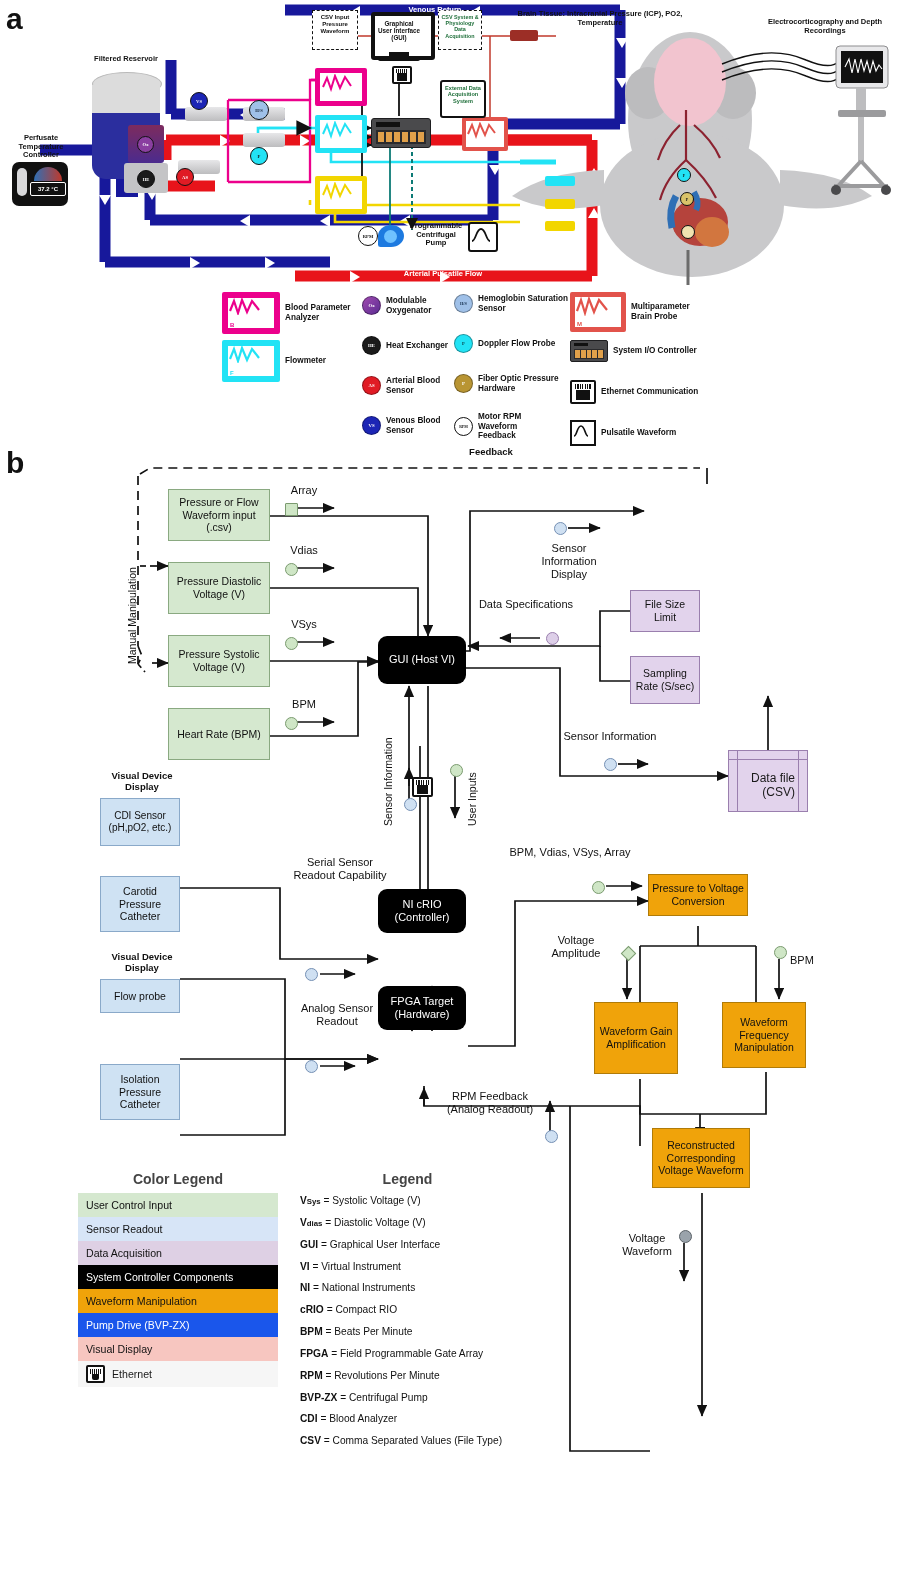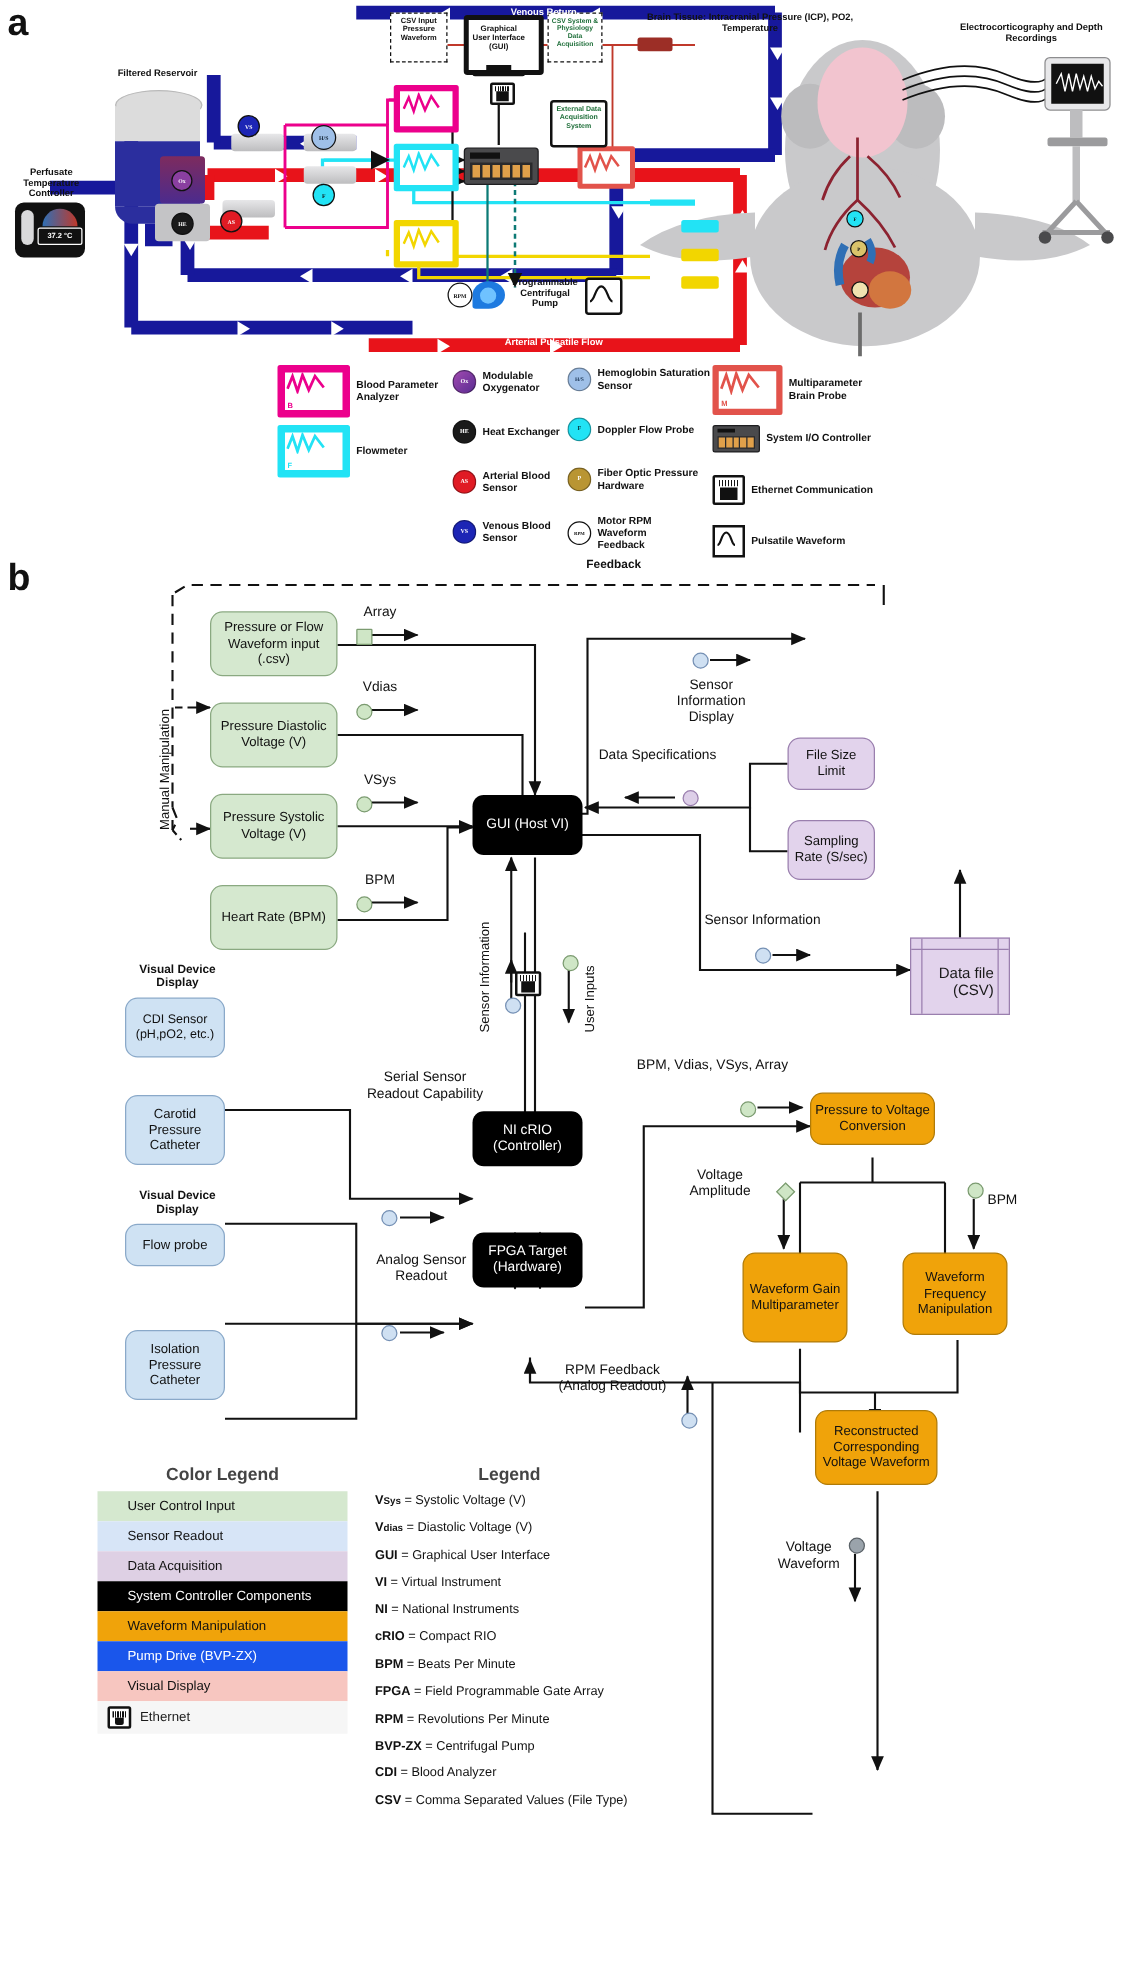--- a/index.html
+++ b/index.html
@@ -18,21 +18,21 @@
 
   
   #legend-a{position:absolute;left:222px;top:292px;width:470px;height:158px;}
   .lg-item{position:absolute;display:flex;align-items:center;}
   .lg-txt{font-size:8.2px;font-weight:bold;line-height:1.18;color:#111;margin-left:5px;}
   .lg-wf{width:46px;height:30px;border-radius:2px;position:relative;flex:none;}
   .lg-dot{width:17px;height:17px;border-radius:50%;flex:none;display:flex;align-items:center;justify-content:center;font-size:4.8px;font-weight:bold;color:#fff;font-family:"Liberation Serif",serif;border:1px solid rgba(0,0,0,.35);}
 
   
   #panel-b{position:absolute;left:0;top:446px;width:900px;height:1136px;}
-  .node{position:absolute;box-sizing:border-box;display:flex;align-items:center;justify-content:center;text-align:center;font-size:10.5px;line-height:1.2;border:1.1px solid #6e7b66;border-radius:10px;padding:2px;}
+  .node{position:absolute;box-sizing:border-box;display:flex;align-items:center;justify-content:center;text-align:center;font-size:10.5px;line-height:1.2;border:1.1px solid #6e7b66;border-radius:0;padding:2px;}
   .n-green{background:#d5e8cf;border-color:#8aa981;color:#111;}
   .n-blue{background:#cfe2f3;border-color:#8aa9c9;color:#111;}
   .n-purple{background:#e2d3ec;border-color:#9a7fae;color:#111;}
   .n-black{background:#000;border:none;color:#fff;border-radius:9px;}
   .n-orange{background:#f0a30a;border:1.1px solid #b07b08;color:#111;}
   .n-pumpblue{background:#1a56eb;border:none;color:#fff;border-radius:0;}
   .n-pink{background:#f7c6c0;border:1.3px solid #c0504d;border-radius:0;color:#111;}
 
   .flow-lbl{position:absolute;font-size:11px;line-height:1.18;text-align:center;color:#111;}
   .bold-lbl{position:absolute;font-size:9.5px;font-weight:bold;text-align:center;line-height:1.18;color:#111;}
@@ -42,21 +42,21 @@
   .m-green{background:#cfe6c6;border-color:#7b9b70;}
   .m-blue{background:#cfe0f2;border-color:#7590b4;}
   .m-purple{background:#ddcfe8;border-color:#9a7fae;}
   .m-sq{position:absolute;width:11px;height:11px;background:#cfe6c6;border:1px solid #7b9b70;border-radius:1px;}
   .m-diamond{position:absolute;width:9px;height:9px;background:#cfe6c6;border:1px solid #7b9b70;transform:rotate(45deg);}
   .m-grey{position:absolute;width:11px;height:11px;border-radius:50%;background:#9aa3ab;border:1px solid #5b6268;}
 
   
   #color-legend{position:absolute;left:78px;top:725px;width:200px;}
   .cl-title{text-align:center;font-size:14px;font-weight:bold;color:#444;margin-bottom:6px;}
-  .cl-row{height:24px;display:flex;align-items:center;padding-left:24px;font-size:10.6px;color:#111;box-sizing:border-box;}
+  .cl-row{height:24px;display:flex;align-items:center;padding-left:8px;font-size:10.6px;color:#111;box-sizing:border-box;}
   .cl-eth{height:26px;display:flex;align-items:center;padding-left:8px;background:#f6f6f6;font-size:10.6px;}
 
   
   #text-legend{position:absolute;left:300px;top:725px;width:215px;}
   .tl-title{text-align:center;font-size:14px;font-weight:bold;color:#444;margin-bottom:8px;}
   .tl-row{font-size:10.2px;line-height:1.26;margin-bottom:9px;color:#111;}
   .tl-row b{font-weight:bold;}
   .tl-row .sub{font-size:7.8px;}
 
   .eth-icon{display:inline-block;width:15px;height:14px;border:2px solid #111;border-radius:2px;background:#fff;position:relative;flex:none;}
@@ -551,21 +551,21 @@
   <div class="node n-blue" style="left:100px;top:352px;width:80px;height:48px;font-size:10px;">CDI Sensor (pH,pO2, etc.)</div>
   <div class="node n-blue" style="left:100px;top:430px;width:80px;height:56px;font-size:10.5px;">Carotid Pressure Catheter</div>
   <div class="bold-lbl" style="left:96px;top:505px;width:92px;">Visual Device Display</div>
   <div class="node n-blue" style="left:100px;top:533px;width:80px;height:34px;font-size:10.5px;">Flow probe</div>
   <div class="node n-blue" style="left:100px;top:618px;width:80px;height:56px;font-size:10.5px;">Isolation Pressure Catheter</div>
 
   <div class="node n-black" style="left:378px;top:443px;width:88px;height:44px;font-size:11px;">NI cRIO (Controller)</div>
   <div class="node n-black" style="left:378px;top:540px;width:88px;height:44px;font-size:11px;">FPGA Target (Hardware)</div>
 
   <div class="node n-orange" style="left:648px;top:428px;width:100px;height:42px;font-size:10.5px;">Pressure to Voltage Conversion</div>
-  <div class="node n-orange" style="left:594px;top:556px;width:84px;height:72px;font-size:10.5px;">Waveform Gain Multiparameter</div>
+  <div class="node n-orange" style="left:594px;top:556px;width:84px;height:72px;font-size:10.5px;">Waveform Gain Amplification</div>
   <div class="node n-orange" style="left:722px;top:556px;width:84px;height:66px;font-size:10.5px;">Waveform Frequency Manipulation</div>
   <div class="node n-orange" style="left:652px;top:682px;width:98px;height:60px;font-size:10.5px;">Reconstructed Corresponding Voltage Waveform</div>
 
 
   <div class="rot-lbl" style="left:126px;top:218px;transform:rotate(-90deg);white-space:nowrap;font-size:10.5px;">Manual Manipulation</div>
   <div class="bold-lbl" style="left:448px;top:0px;width:86px;">Feedback</div>
 
   <div class="flow-lbl" style="left:276px;top:38px;width:56px;">Array</div>
   <div class="m-sq" style="left:285px;top:57px;"></div>
 

